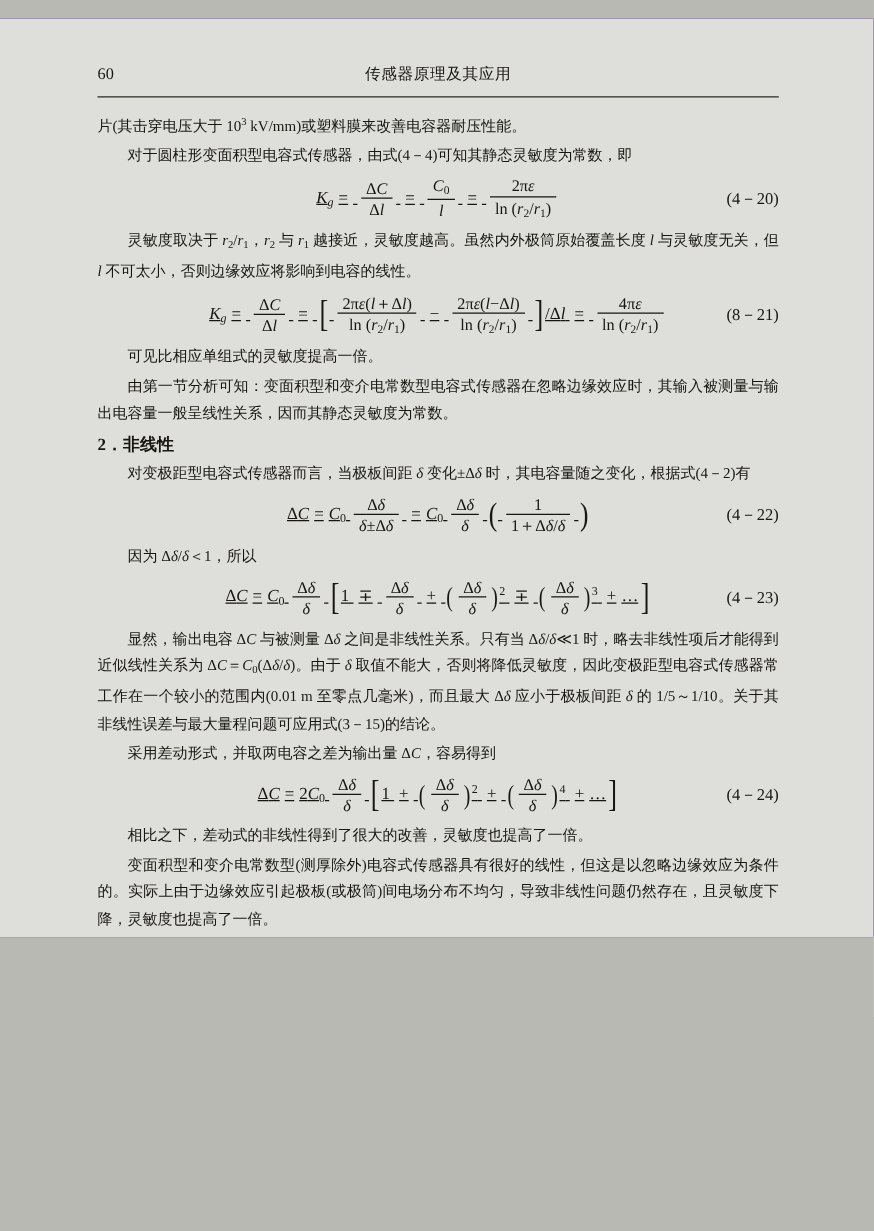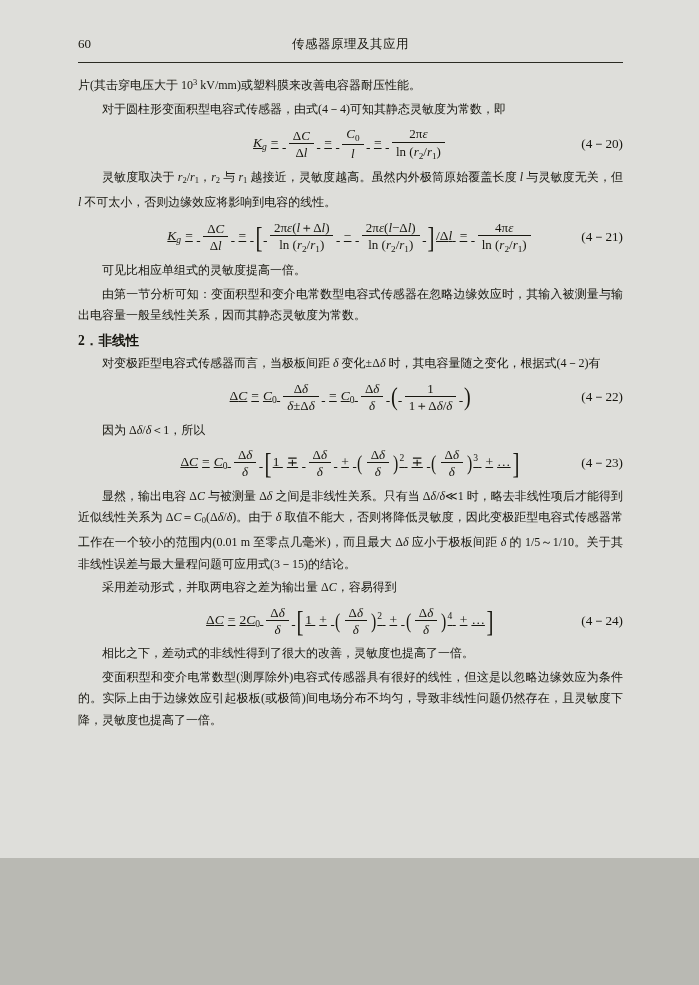--- a/index.html
+++ b/index.html
@@ -6,23 +6,24 @@
     margin: 0;
     padding: 0;
     background: #b9b9b3;
   }
   body {
     font-family: "Liberation Serif", serif;
   }
   .page {
     position: relative;
     width: 699px;
-    height: 858px;
+    height: 735px;
     background: #4c1d95;
     overflow: hidden;
+    margin-top: 15px;
   }
   .paper {
     position: absolute;
     left: 0; top: 0;
     width: 699px;
     height: 985px;
     background: #dededa;
   }
   .content {
     position: absolute;
@@ -181,21 +182,21 @@
             <span class="op">=</span>
             <span class="bigbr">[</span>
             <span class="frac"><span class="num">2π<span class="it">ε</span>(<span class="it">l</span>＋Δ<span class="it">l</span>)</span><span class="den">ln (<span class="it">r</span><sub>2</sub>/<span class="it">r</span><sub>1</sub>)</span></span>
             <span class="op">−</span>
             <span class="frac"><span class="num">2π<span class="it">ε</span>(<span class="it">l</span>−Δ<span class="it">l</span>)</span><span class="den">ln (<span class="it">r</span><sub>2</sub>/<span class="it">r</span><sub>1</sub>)</span></span>
             <span class="bigbr">]</span>/Δ<span class="it">l</span>
             <span class="op">=</span>
             <span class="frac"><span class="num">4π<span class="it">ε</span></span><span class="den">ln (<span class="it">r</span><sub>2</sub>/<span class="it">r</span><sub>1</sub>)</span></span>
           </span>
         </div>
-        <span class="eqnum">(4－21)</span>
+        <span class="eqnum">(8－21)</span>
       </div>
 
       <p class="indent">可见比相应单组式的灵敏度提高一倍。</p>
 
       <p class="indent">由第一节分析可知：变面积型和变介电常数型电容式传感器在忽略边缘效应时，其输入被测量与输出电容量一般呈线性关系，因而其静态灵敏度为常数。</p>
 
       <div class="sec-head">2．非线性</div>
 
       <p class="indent">对变极距型电容式传感器而言，当极板间距 <span class="it">δ</span> 变化±Δ<span class="it">δ</span> 时，其电容量随之变化，根据式(4－2)有</p>
 

